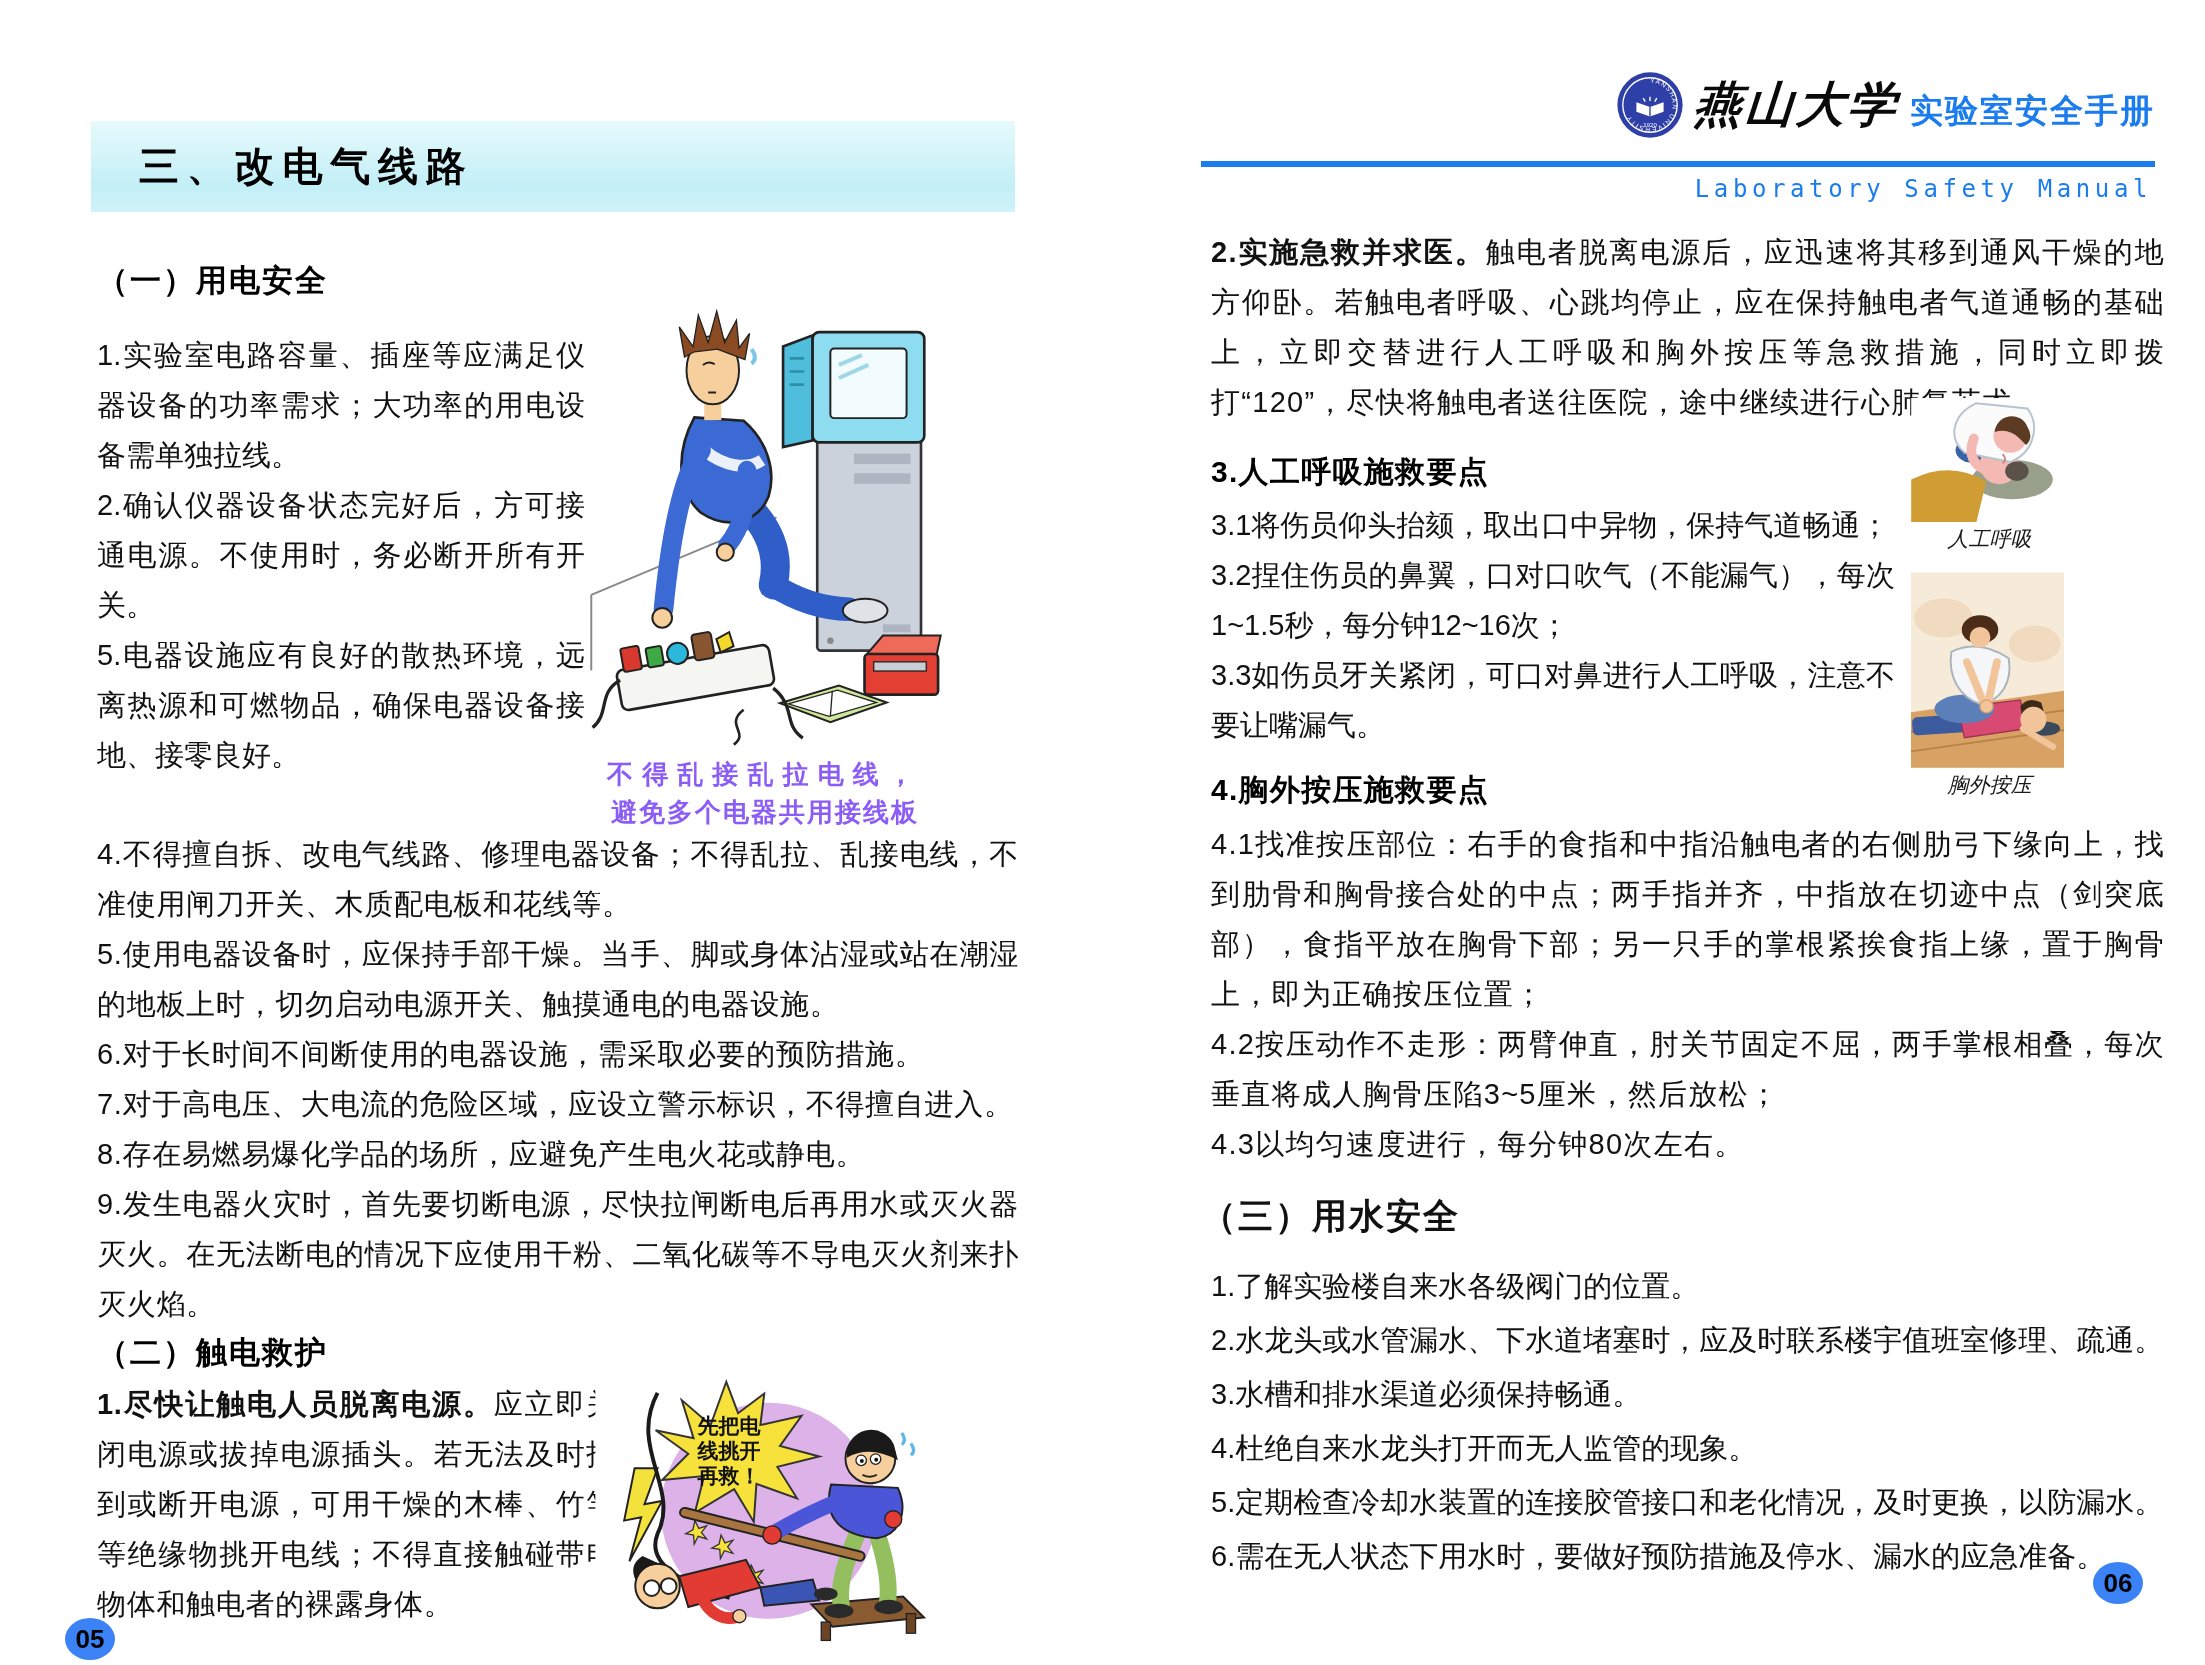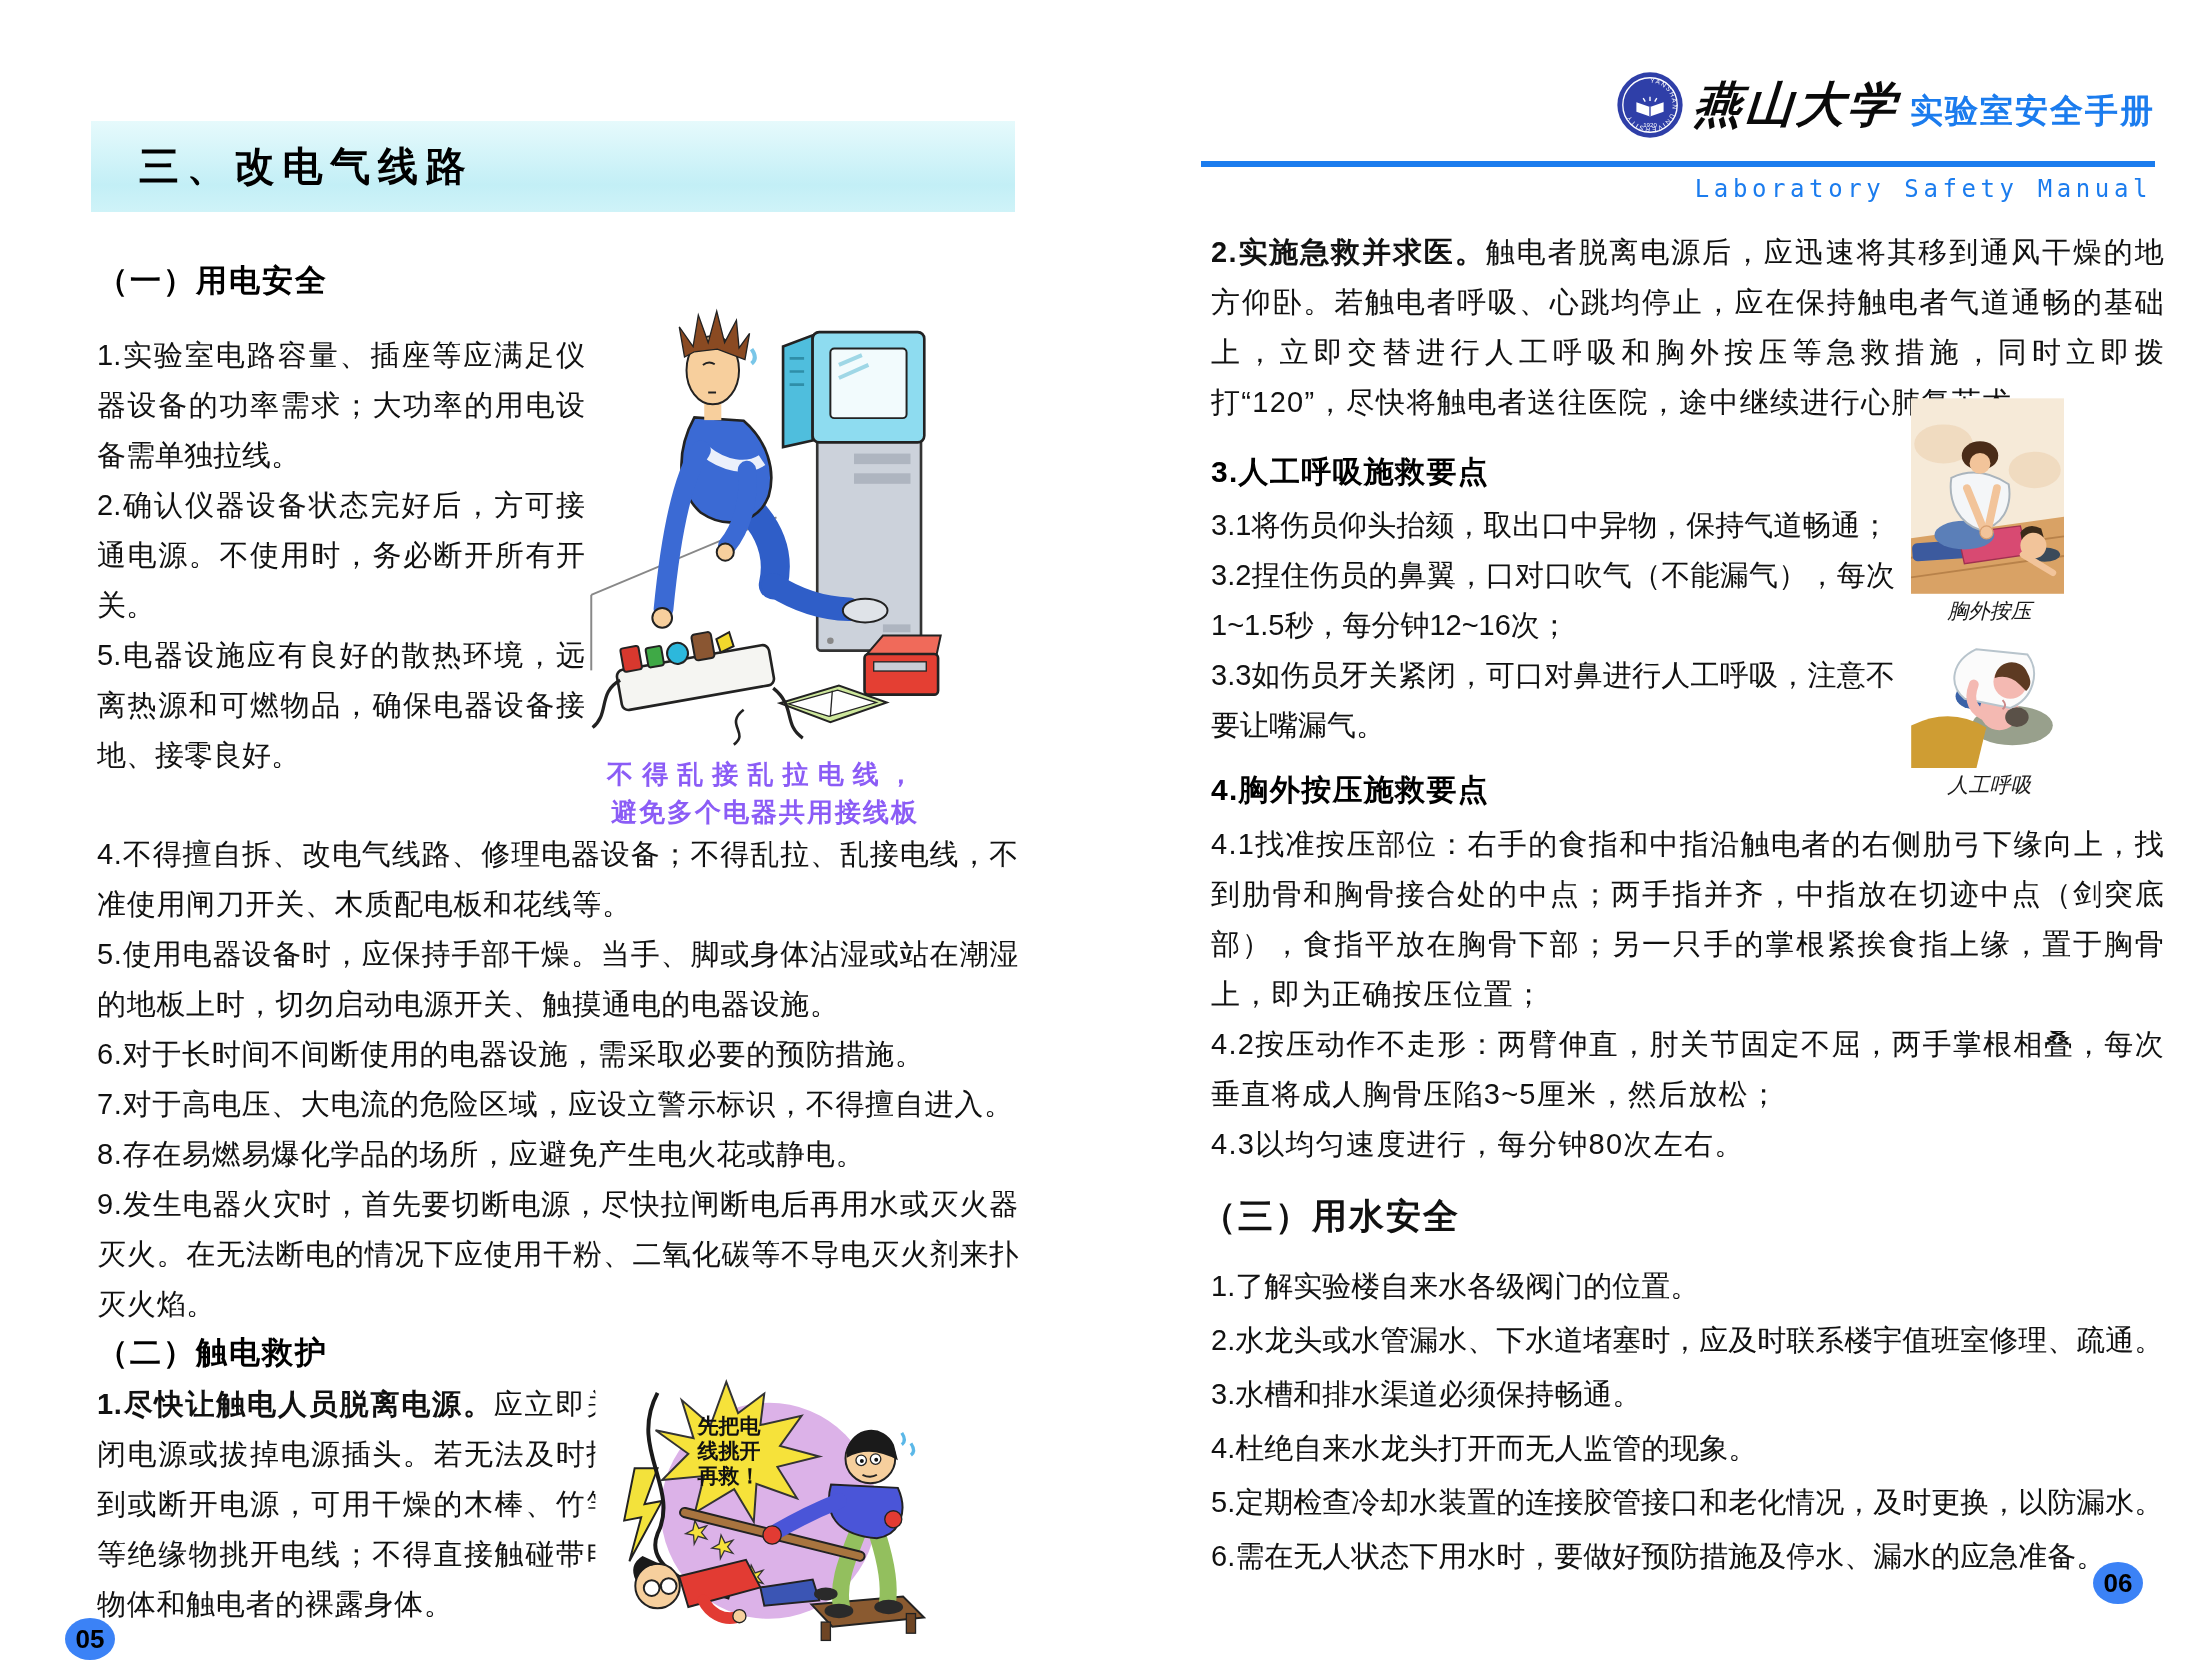--- a/index.html
+++ b/index.html
@@ -238,20 +238,36 @@
     <h3 class="h-mid h3r">3.人工呼吸施救要点</h3>
 
     <div class="col3 ls0">
       <p class="t">3.1将伤员仰头抬颏，取出口中异物，保持气道畅通；</p>
       <p class="t">3.2捏住伤员的鼻翼，口对口吹气（不能漏气），每次1~1.5秒，每分钟12~16次；</p>
       <p class="t">3.3如伤员牙关紧闭，可口对鼻进行人工呼吸，注意不要让嘴漏气。</p>
     </div>
 
     <div class="figs-r">
       <figure>
+        <svg viewBox="0 0 240 190" width="157" height="124">
+          <rect width="240" height="190" fill="#ffffff"></rect>
+          <ellipse cx="155" cy="125" rx="62" ry="30" fill="#98a08c"></ellipse>
+          <path d="M0 125 Q 60 95 115 128 L 100 190 L 0 190 Z" fill="#cf9d33"></path>
+          <ellipse cx="98" cy="80" rx="30" ry="20" fill="#3a62a8"></ellipse>
+          <circle cx="135" cy="102" r="30" fill="#f4b9b2"></circle>
+          <ellipse cx="162" cy="112" rx="18" ry="15" fill="#5a5148"></ellipse>
+          <path d="M100 8 C 62 26, 56 62, 82 84 L 152 98 C 188 84, 198 42, 178 16 Z" fill="#fbfbfb" stroke="#b8c4cc" stroke-width="3"></path>
+          <circle cx="152" cy="58" r="26" fill="#f4b9b2"></circle>
+          <path d="M128 52 a26 26 0 0 1 50 -8 q 10 18 -2 28 l -10 -10 q -16 -16 -38 -10 z" fill="#5d3a22"></path>
+          <path d="M96 62 C 86 88, 96 104, 118 112" stroke="#f4b9b2" stroke-width="15" fill="none" stroke-linecap="round"></path>
+          <path d="M140 86 q 8 8 0 14" stroke="#c88" stroke-width="3" fill="none"></path>
+        </svg>
+        <figcaption class="handcap">人工呼吸</figcaption>
+      </figure>
+      <figure>
         <svg viewBox="0 0 235 300" width="153" height="196">
           <rect width="235" height="300" fill="#f6ead8"></rect>
           <ellipse cx="50" cy="70" rx="45" ry="30" fill="#ecd0b0" opacity="0.6"></ellipse>
           <ellipse cx="190" cy="110" rx="40" ry="28" fill="#ecd0b0" opacity="0.6"></ellipse>
           <polygon points="0,215 235,182 235,300 0,300" fill="#d9a265"></polygon>
           <path d="M0 245 L235 212 M0 275 L235 242" stroke="#b8824a" stroke-width="3"></path>
           <ellipse cx="205" cy="240" rx="24" ry="11" fill="#3a4a5a"></ellipse>
           <rect x="2" y="220" width="85" height="28" rx="8" fill="#3c5a9e" transform="rotate(-4 44 234)"></rect>
           <path d="M72 208 L168 196 L178 240 L82 254 Z" fill="#d84a72" stroke="#a03050" stroke-width="2"></path>
           <circle cx="188" cy="226" r="20" fill="#f2c49a"></circle>
@@ -260,36 +276,20 @@
           <ellipse cx="82" cy="210" rx="46" ry="22" fill="#5b7fb8"></ellipse>
           <path d="M62 122 C 56 162, 76 192, 106 202 C 140 197, 156 167, 150 132 Q 105 102 62 122 Z" fill="#f4f6f8" stroke="#aab4bc" stroke-width="3"></path>
           <ellipse cx="106" cy="88" rx="28" ry="22" fill="#4a2c18"></ellipse>
           <circle cx="106" cy="100" r="16" fill="#f2c49a"></circle>
           <path d="M86 138 L112 202" stroke="#f2c49a" stroke-width="12" stroke-linecap="round"></path>
           <path d="M132 138 L118 202" stroke="#f2c49a" stroke-width="12" stroke-linecap="round"></path>
           <circle cx="116" cy="206" r="10" fill="#f2c49a" stroke="#d8a070" stroke-width="2"></circle>
         </svg>
         <figcaption class="handcap">胸外按压</figcaption>
       </figure>
-      <figure>
-        <svg viewBox="0 0 240 190" width="157" height="124">
-          <rect width="240" height="190" fill="#ffffff"></rect>
-          <ellipse cx="155" cy="125" rx="62" ry="30" fill="#98a08c"></ellipse>
-          <path d="M0 125 Q 60 95 115 128 L 100 190 L 0 190 Z" fill="#cf9d33"></path>
-          <ellipse cx="98" cy="80" rx="30" ry="20" fill="#3a62a8"></ellipse>
-          <circle cx="135" cy="102" r="30" fill="#f4b9b2"></circle>
-          <ellipse cx="162" cy="112" rx="18" ry="15" fill="#5a5148"></ellipse>
-          <path d="M100 8 C 62 26, 56 62, 82 84 L 152 98 C 188 84, 198 42, 178 16 Z" fill="#fbfbfb" stroke="#b8c4cc" stroke-width="3"></path>
-          <circle cx="152" cy="58" r="26" fill="#f4b9b2"></circle>
-          <path d="M128 52 a26 26 0 0 1 50 -8 q 10 18 -2 28 l -10 -10 q -16 -16 -38 -10 z" fill="#5d3a22"></path>
-          <path d="M96 62 C 86 88, 96 104, 118 112" stroke="#f4b9b2" stroke-width="15" fill="none" stroke-linecap="round"></path>
-          <path d="M140 86 q 8 8 0 14" stroke="#c88" stroke-width="3" fill="none"></path>
-        </svg>
-        <figcaption class="handcap">人工呼吸</figcaption>
-      </figure>
     </div>
 
     <h3 class="h-mid h4r">4.胸外按压施救要点</h3>
 
     <div class="col4 ls2">
       <p class="t">4.1找准按压部位：右手的食指和中指沿触电者的右侧肋弓下缘向上，找到肋骨和胸骨接合处的中点；两手指并齐，中指放在切迹中点（剑突底部），食指平放在胸骨下部；另一只手的掌根紧挨食指上缘，置于胸骨上，即为正确按压位置；</p>
       <p class="t">4.2按压动作不走形：两臂伸直，肘关节固定不屈，两手掌根相叠，每次垂直将成人胸骨压陷3~5厘米，然后放松；</p>
       <p class="t">4.3以均匀速度进行，每分钟80次左右。</p>
     </div>
 

